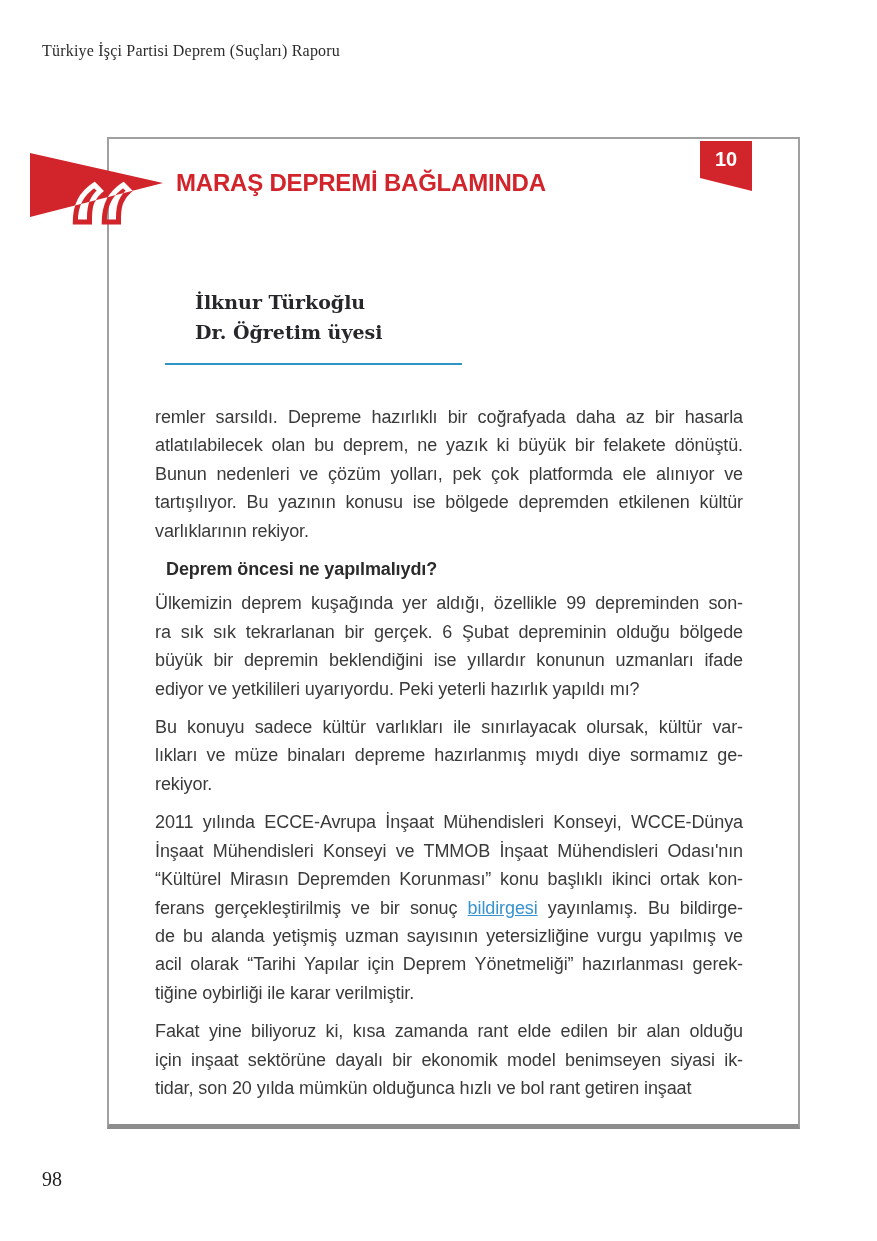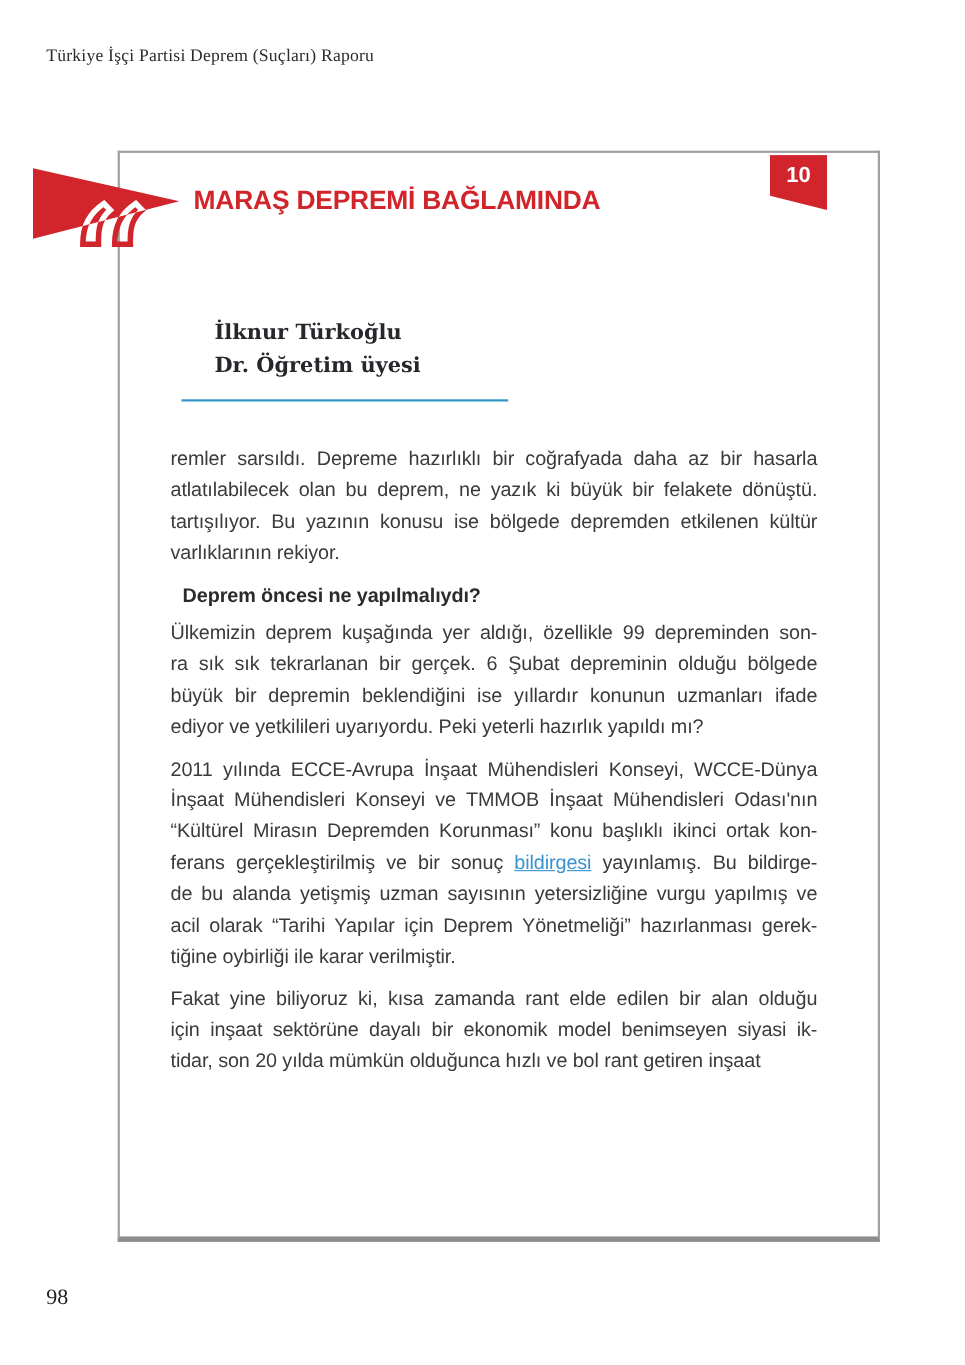--- a/index.html
+++ b/index.html
@@ -99,29 +99,35 @@
     <div>İlknur Türkoğlu</div>
     <div>Dr. Öğretim üyesi</div>
   </div>
 
   <div class="author-rule"></div>
 
   <div class="body-column" id="body-column">
       <div class="para">
         <div class="jline"><span>remler sarsıldı. Depreme hazırlıklı bir coğrafyada daha az bir hasarla</span></div>
         <div class="jline"><span>atlatılabilecek olan bu deprem, ne yazık ki büyük bir felakete dönüştü.</span></div>
+        <div class="jline"><span>Bunun nedenleri ve çözüm yolları, pek çok platformda ele alınıyor ve</span></div>
         <div class="jline"><span>tartışılıyor. Bu yazının konusu ise bölgede depremden etkilenen kültür</span></div>
         <div class="jline last"><span>varlıklarının rekiyor.</span></div>
       </div>
       <div class="subhead">Deprem öncesi ne yapılmalıydı?</div>
       <div class="para">
         <div class="jline"><span>Ülkemizin deprem kuşağında yer aldığı, özellikle 99 depreminden son-</span></div>
         <div class="jline"><span>ra sık sık tekrarlanan bir gerçek. 6 Şubat depreminin olduğu bölgede</span></div>
         <div class="jline"><span>büyük bir depremin beklendiğini ise yıllardır konunun uzmanları ifade</span></div>
         <div class="jline last"><span>ediyor ve yetkilileri uyarıyordu. Peki yeterli hazırlık yapıldı mı?</span></div>
+      </div>
+      <div class="para">
+        <div class="jline"><span>Bu konuyu sadece kültür varlıkları ile sınırlayacak olursak, kültür var-</span></div>
+        <div class="jline"><span>lıkları ve müze binaları depreme hazırlanmış mıydı diye sormamız ge-</span></div>
+        <div class="jline last"><span>rekiyor.</span></div>
       </div>
       <div class="para">
         <div class="jline"><span>2011 yılında ECCE-Avrupa İnşaat Mühendisleri Konseyi, WCCE-Dünya</span></div>
         <div class="jline"><span>İnşaat Mühendisleri Konseyi ve TMMOB İnşaat Mühendisleri Odası'nın</span></div>
         <div class="jline"><span>“Kültürel Mirasın Depremden Korunması” konu başlıklı ikinci ortak kon-</span></div>
         <div class="jline"><span>ferans gerçekleştirilmiş ve bir sonuç </span><span class="inline-link">bildirgesi</span><span> yayınlamış. Bu bildirge-</span></div>
         <div class="jline"><span>de bu alanda yetişmiş uzman sayısının yetersizliğine vurgu yapılmış ve</span></div>
         <div class="jline"><span>acil olarak “Tarihi Yapılar için Deprem Yönetmeliği” hazırlanması gerek-</span></div>
         <div class="jline last"><span>tiğine oybirliği ile karar verilmiştir.</span></div>
       </div>

